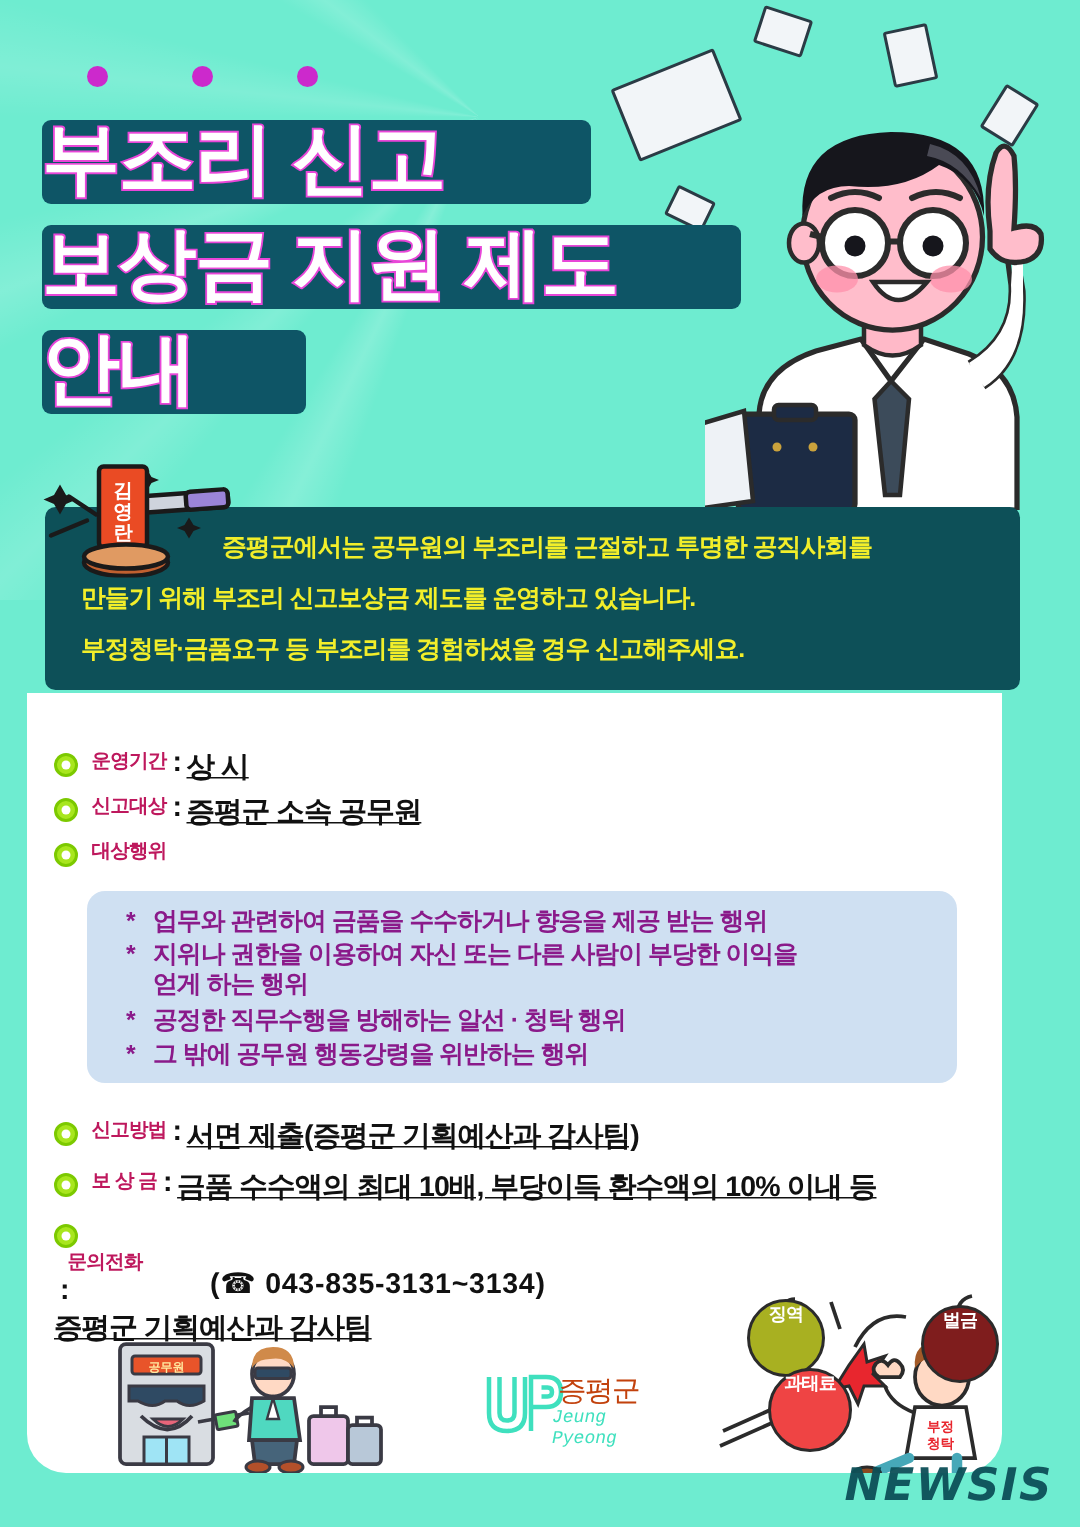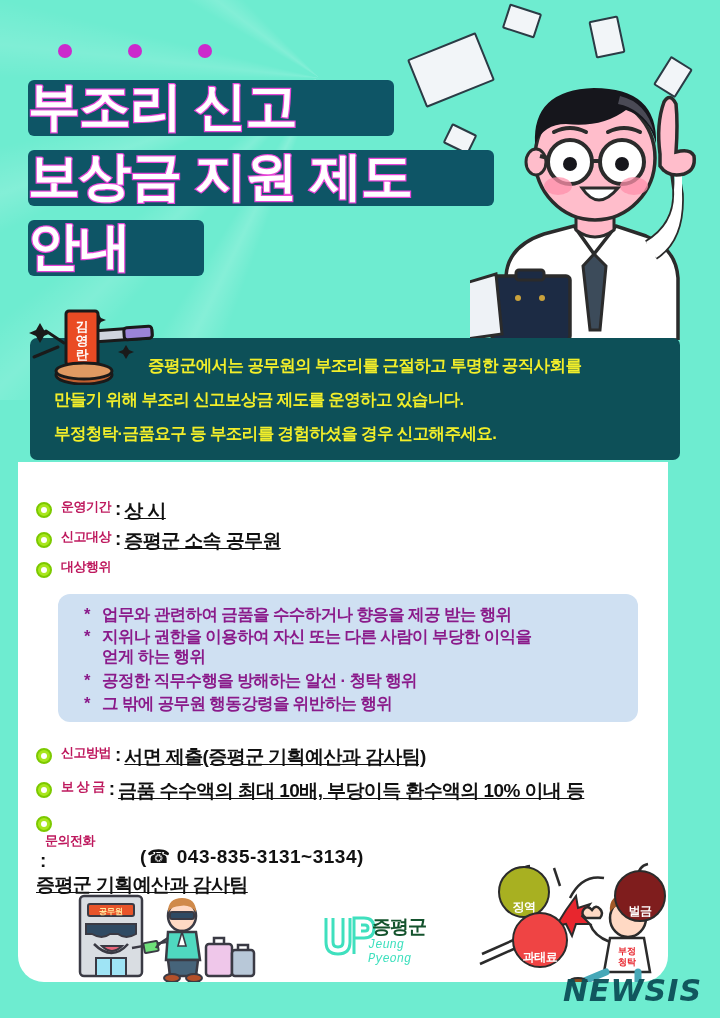--- a/index.html
+++ b/index.html
@@ -79,32 +79,32 @@
     font-size:16.5px;letter-spacing:-.6px;line-height:20px;}
   .act .st{width:18px;flex:0 0 auto;}
   .act .atx{white-space:pre-line;}
 
   
   .phone{position:absolute;left:140px;top:845px;color:#111;font-weight:bold;
     font-size:19px;letter-spacing:.5px;}
 
   
   .logo{position:absolute;left:320px;top:912px;width:120px;height:50px;}
-  .logo .ko{position:absolute;left:52px;top:2px;color:#14532d;font-size:19px;
-    font-weight:bold;letter-spacing:-1px;}
+  .logo .ko{position:absolute;left:52px;top:2px;color:#c2410c;font-size:19px;
+    font-weight:normal;letter-spacing:-1px;}
   .logo .en{position:absolute;left:48px;top:26px;color:#3fe0be;
     font-family:Liberation Mono, monospace;font-size:12px;font-style:italic;}
 
   
   .atm{position:absolute;left:70px;top:890px;width:190px;height:92px;}
 
   
   .bombs{position:absolute;left:478px;top:862px;width:210px;height:120px;}
   .bomb{position:absolute;border-radius:50%;border:2.5px solid #2b2b2b;
-    display:flex;align-items:flex-end;justify-content:center;
+    display:flex;align-items:flex-start;justify-content:center;
     color:#fff;font-weight:bold;font-size:12px;letter-spacing:-.5px;}
 
   
   .newsis{position:absolute;right:18px;bottom:10px;color:#0d5058;
     font-size:30px;font-style:italic;font-weight:bold;letter-spacing:1px;
     font-family:"DejaVu Sans",sans-serif;opacity:.95;}
 </style>
 </head>
 <body>
 

